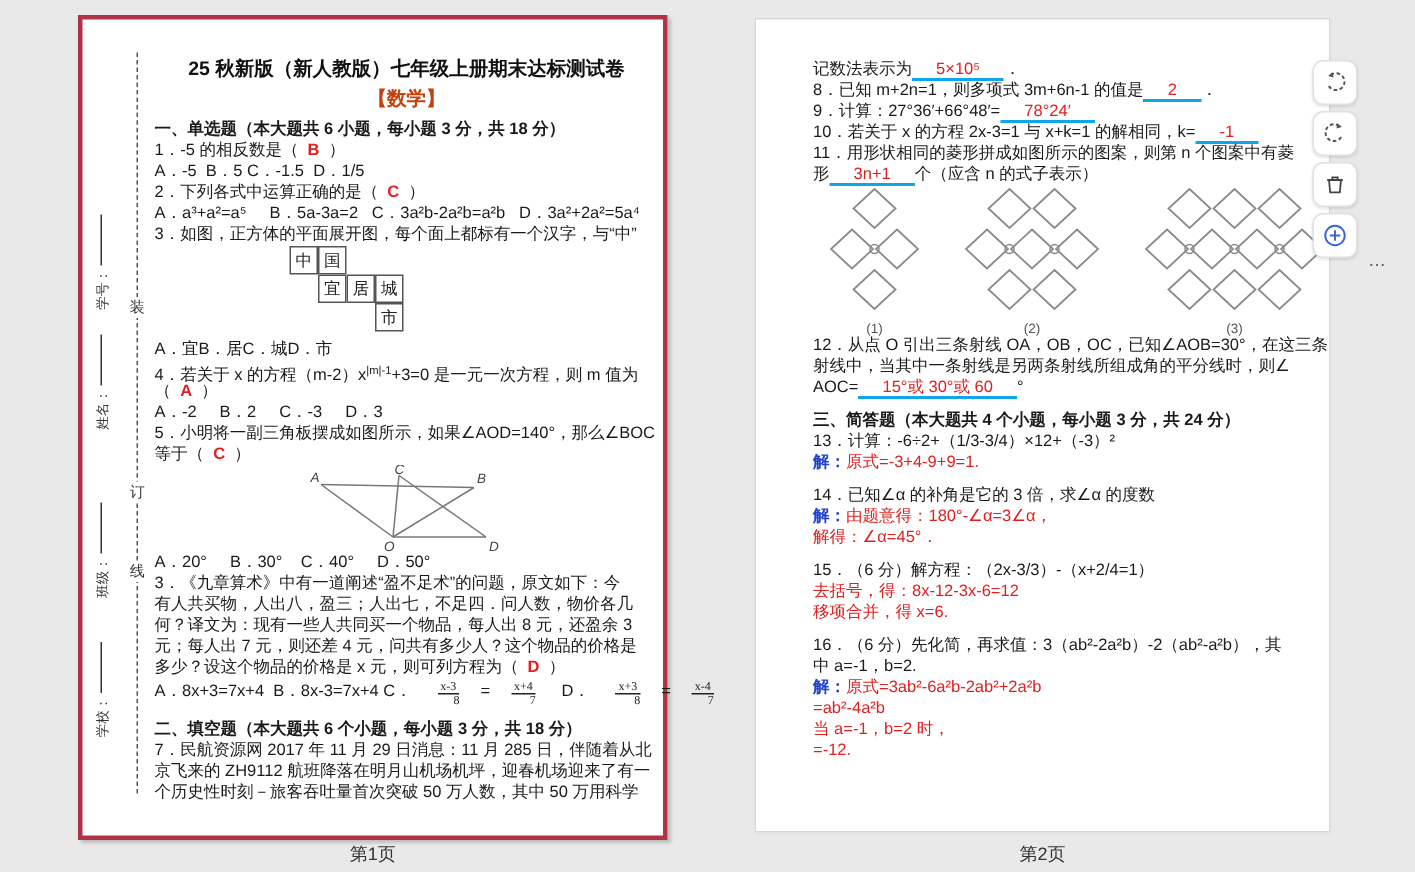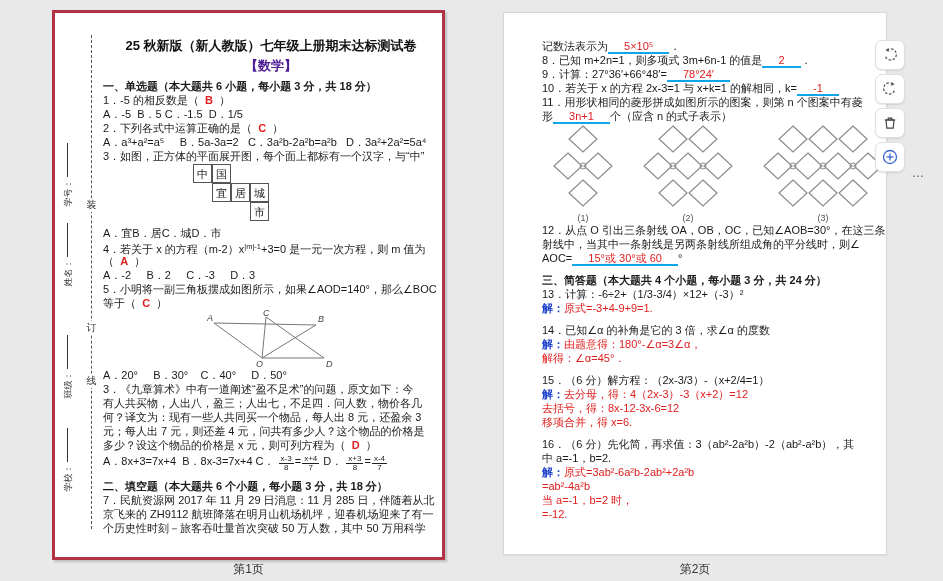--- a/index.html
+++ b/index.html
@@ -22,31 +22,31 @@
     margin-left:2px;vertical-align:3px;}
   .vf0{top:155px}.vf1{top:235px}.vf2{top:347px}.vf3{top:440px}
   .bchar{position:absolute;left:30px;width:13px;text-align:center;font-size:10px;
     color:#333;background:#fff;}
   .bc0{top:185px}.bc1{top:308px}.bc2{top:361px}
 
   
   .content1{position:absolute;left:48px;top:22px;width:336px;}
   .content2{position:absolute;left:38px;top:26px;width:326px;}
   .extitle{font-size:13px;font-weight:bold;color:#111;text-align:center;line-height:21px;}
-  .exsub{font-size:13px;font-weight:bold;color:#4c1d95;text-align:center;line-height:20px;margin-bottom:3px;}
+  .exsub{font-size:13px;font-weight:bold;color:#c2410c;text-align:center;line-height:20px;margin-bottom:3px;}
   .tline{font-size:11px;line-height:14px;height:14px;color:#1a1a1a;white-space:pre;}
   .tline.tall{height:19px;line-height:19px;}
   .tline.sp{height:8px;}
   .bold,.tline.bold{font-weight:bold;}
   .red{color:#e02020;}
   .blue{color:#2244cc;}
   .ru{color:#e02020;border-bottom:2px solid #0ea5e9;padding:0 13px;}
   .sup{font-size:7.5px;vertical-align:4px;}
-  .frac{display:inline-block;text-align:center;font-size:8px;line-height:8px;
-    vertical-align:-5px;margin:0 1px;}
+  .frac{display:inline-block;text-align:right;font-size:8px;line-height:8px;
+    vertical-align:-5px;margin:0 14px;font-family:Liberation Serif, serif;}
   .frac .fn{display:block;border-bottom:1px solid #222;padding:0 2px;}
   .frac .fd{display:block;}
 
   
   #cube-net{position:relative;width:80px;height:60px;margin:1px auto 2px 90px;}
   .ncell{position:absolute;width:19px;height:19px;border:1px solid #555;
     font-size:11px;line-height:19px;text-align:center;color:#222;background:#fff;box-sizing:border-box;}
   #tri-svg{display:block;margin:0 auto;}
   #tri-svg line{stroke:#777;stroke-width:1;}
   #tri-svg text{font-size:9px;fill:#444;font-style:italic;}
@@ -194,21 +194,20 @@
           <div class="tline sp"></div>
           <div class="tline bold"><span>三、简答题（本大题共 4 个小题，每小题 3 分，共 24 分）</span></div>
           <div class="tline"><span>13．计算：-6÷2+（1/3-3/4）×12+（-3）²</span></div>
           <div class="tline"><span class="blue bold">解：</span><span class="red">原式=-3+4-9+9=1.</span></div>
           <div class="tline sp"></div>
           <div class="tline"><span>14．已知∠α 的补角是它的 3 倍，求∠α 的度数</span></div>
           <div class="tline"><span class="blue bold">解：</span><span class="red">由题意得：180°-∠α=3∠α，</span></div>
           <div class="tline"><span class="red">解得：∠α=45°．</span></div>
           <div class="tline sp"></div>
           <div class="tline"><span>15．（6 分）解方程：（2x-3/3）-（x+2/4=1）</span></div>
-          <div class="tline"><span class="blue bold">解：</span><span class="red">去分母，得：4（2x-3）-3（x+2）=12</span></div>
           <div class="tline"><span class="red">去括号，得：8x-12-3x-6=12</span></div>
           <div class="tline"><span class="red">移项合并，得 x=6.</span></div>
           <div class="tline sp"></div>
           <div class="tline"><span>16．（6 分）先化简，再求值：3（ab²-2a²b）-2（ab²-a²b），其</span></div>
           <div class="tline"><span>中 a=-1，b=2.</span></div>
           <div class="tline"><span class="blue bold">解：</span><span class="red">原式=3ab²-6a²b-2ab²+2a²b</span></div>
           <div class="tline"><span class="red">=ab²-4a²b</span></div>
           <div class="tline"><span class="red">当 a=-1，b=2 时，</span></div>
           <div class="tline"><span class="red">=-12.</span></div>
         </div>

